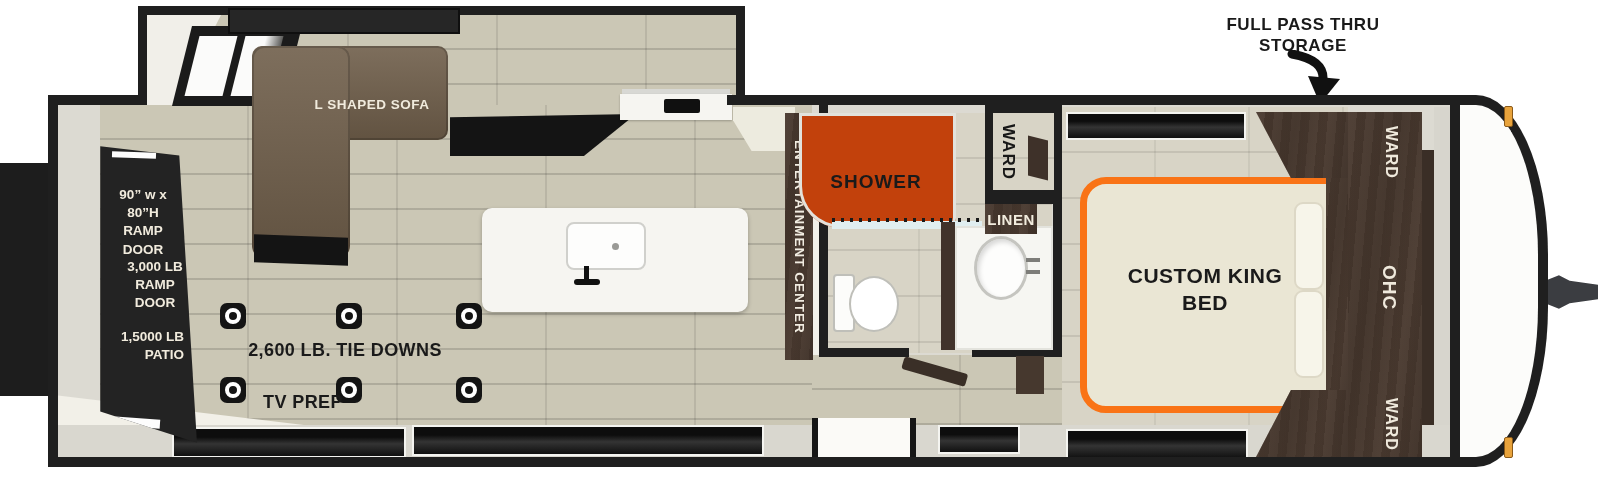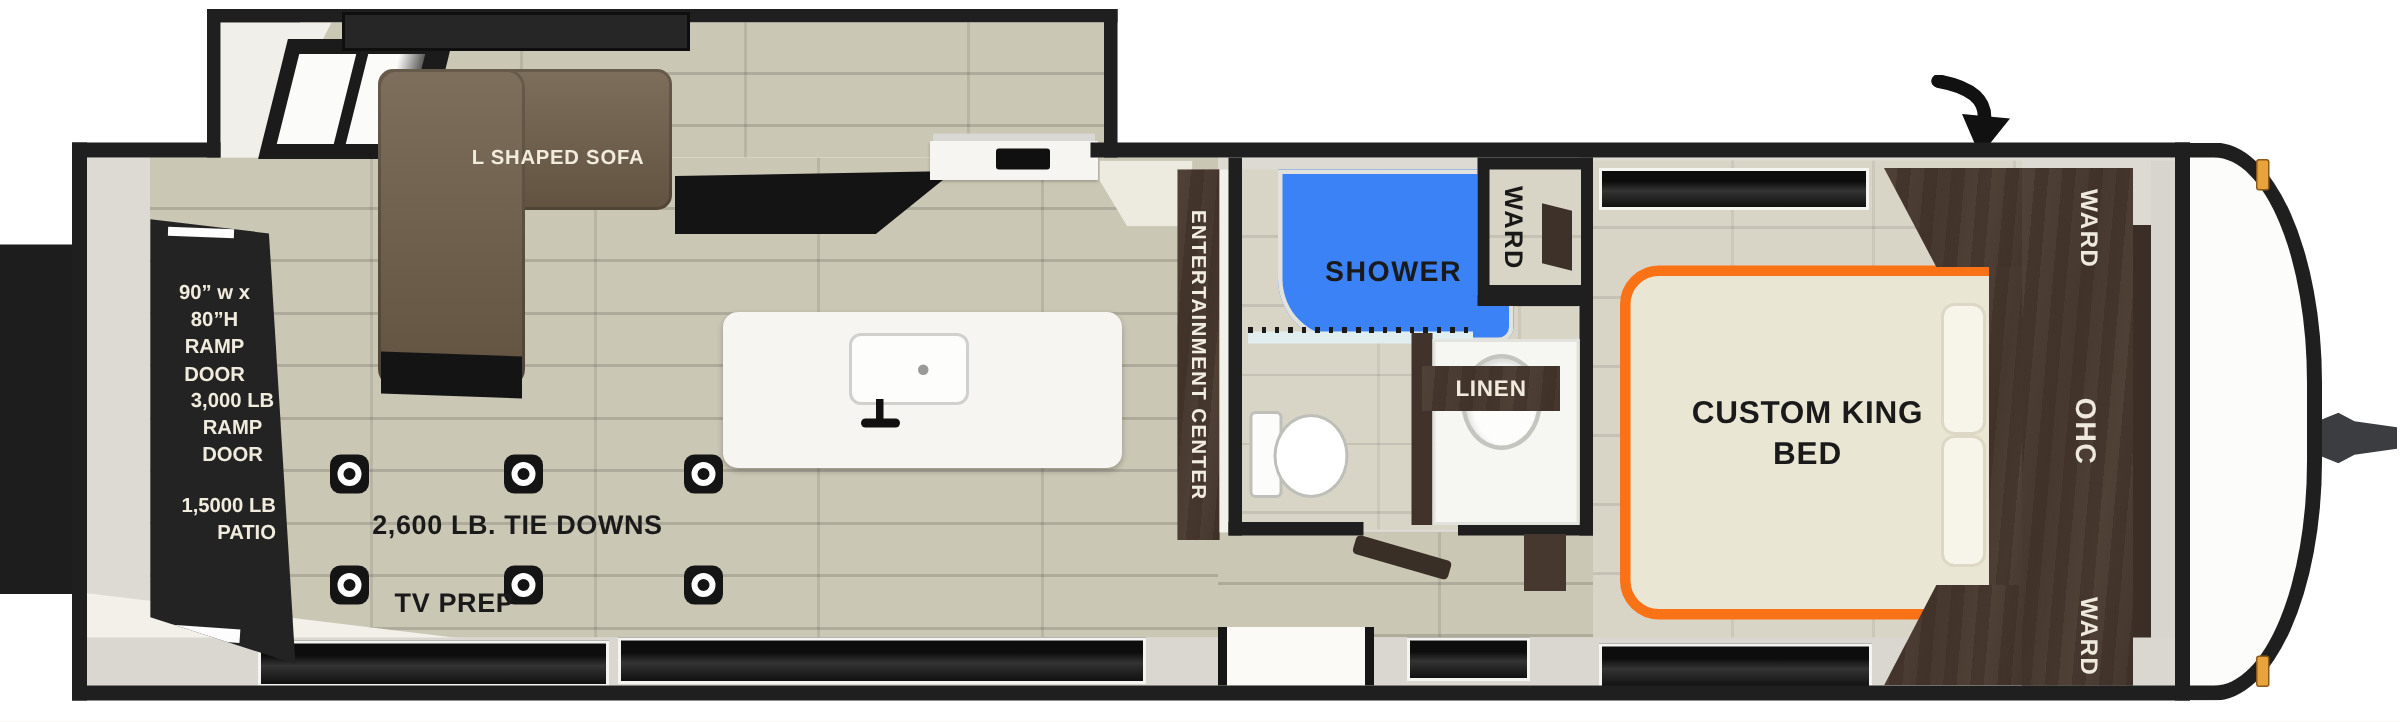--- a/index.html
+++ b/index.html
@@ -30,20 +30,24 @@
   .pillow{background:#f7f5ea;border:2px solid #ddd8c6;border-radius:9px;}
   .sofaBrown{background:var(--sofa,#6f5e4a);
      background-image:linear-gradient(180deg, rgba(255,255,255,.10), rgba(0,0,0,.12));
      box-shadow:inset 0 0 0 2px rgba(0,0,0,.18);}
 </style>
 </head>
 <body>
 
 <div class="scene">
 
+  <div class="abs lbl" style="left:1198px;top:14px;width:210px;font-size:17px;letter-spacing:.6px;line-height:1.25;">
+    <div>FULL PASS THRU</div>
+    <div>STORAGE</div>
+  </div>
   <svg class="abs" style="left:1282px;top:50px;" width="62" height="56" viewBox="0 0 62 56">
     <path d="M10 4 C32 8 42 16 41 30" fill="none" stroke="#111" stroke-width="9" stroke-linecap="round"></path>
     <polygon points="26,26 58,29 38,54" fill="#111"></polygon>
   </svg>
 
   <div class="abs" style="left:0;top:163px;width:48px;height:233px;background:#1d1d1d;"></div>
 
   <div class="abs" style="left:1535px;top:272px;width:63px;height:40px;background:#3b3d41;
        clip-path:polygon(0 32%,38% 8%,55% 22%,100% 32%,100% 68%,55% 78%,38% 92%,0 68%);"></div>
 
@@ -95,40 +99,40 @@
   <div class="abs" style="left:574px;top:279px;width:26px;height:6px;background:#111;border-radius:3px;"></div>
 
   <div class="abs vtext darkwood" style="left:785px;top:113px;width:28px;height:247px;font-size:13.5px;color:#f1ece1;">ENTERTAINMENT CENTER</div>
   <div class="abs" style="left:813px;top:113px;width:6px;height:242px;background:#f2f1ea;"></div>
 
   <div class="abs wall" style="left:819px;top:105px;width:9px;height:252px;"></div>
   <div class="abs wall" style="left:819px;top:348px;width:90px;height:9px;"></div>
   <div class="abs wall" style="left:972px;top:348px;width:90px;height:9px;"></div>
   <div class="abs wall" style="left:1053px;top:105px;width:9px;height:252px;"></div>
 
-  <div class="abs" style="left:852px;top:113px;width:157px;height:115px;background:#3b82f6;border-radius:0 0 10px 42px;box-shadow:inset 0 0 0 3px #e2e2dc;">
+  <div class="abs" style="left:799px;top:113px;width:157px;height:115px;background:#c2410c;border-radius:0 0 10px 42px;box-shadow:inset 0 0 0 3px #e2e2dc;">
     <div class="lbl" style="position:absolute;left:12px;top:58px;width:130px;font-size:19px;letter-spacing:1px;">SHOWER</div>
   </div>
   <div class="abs" style="left:832px;top:221px;width:150px;height:8px;background:#e0eef0;"></div>
   <div class="abs" style="left:832px;top:218px;width:150px;height:4px;background-image:repeating-linear-gradient(90deg,#1a1a1a 0 3px,transparent 3px 9px);"></div>
 
   <div class="abs" style="left:833px;top:274px;width:18px;height:54px;background:#fcfcfa;border:2px solid #bfbfb9;border-radius:4px;"></div>
   <div class="abs" style="left:849px;top:276px;width:46px;height:52px;background:#ffffff;border:2px solid #bfbfb9;border-radius:50%;"></div>
 
   <div class="abs" style="left:941px;top:222px;width:14px;height:128px;background:#41332b;"></div>
   <div class="abs" style="left:955px;top:226px;width:98px;height:124px;background:#f6f6f2;box-shadow:inset 0 0 0 2px #e3e3dd;"></div>
   <div class="abs" style="left:974px;top:236px;width:48px;height:58px;background:#fdfdfc;border:3px solid #c5c5c0;border-radius:50%;box-shadow:inset 2px 3px 5px rgba(0,0,0,.15);"></div>
   <div class="abs" style="left:1026px;top:258px;width:14px;height:4px;background:#7d7d79;"></div>
   <div class="abs" style="left:1026px;top:270px;width:14px;height:4px;background:#7d7d79;"></div>
 
   <div class="abs tile" style="left:985px;top:105px;width:77px;height:93px;border:8px solid var(--wall,#1f1f1f);box-sizing:border-box;"></div>
   <div class="abs" style="left:1028px;top:138px;width:20px;height:40px;background:#3e3129;transform:skewY(14deg);"></div>
   <div class="abs vtext" style="left:996px;top:115px;width:24px;height:74px;font-size:17px;color:#181818;">WARD</div>
   <div class="abs wall" style="left:985px;top:197px;width:77px;height:7px;"></div>
-  <div class="abs darkwood" style="left:948px;top:204px;width:92px;height:30px;display:flex;align-items:center;justify-content:center;margin-top:40px;">
+  <div class="abs darkwood" style="left:985px;top:204px;width:52px;height:30px;display:flex;align-items:center;justify-content:center;">
     <div class="wlbl" style="font-size:15px;letter-spacing:.5px;">LINEN</div>
   </div>
 
   <div class="abs" style="left:903px;top:356px;width:66px;height:13px;background:#3a2f27;transform:rotate(16deg);transform-origin:left center;border-radius:3px;"></div>
   <div class="abs" style="left:1016px;top:356px;width:28px;height:38px;background:#46382e;"></div>
 
   <div class="abs" style="left:1080px;top:177px;width:246px;height:222px;background:#eae6d4;border:7px solid #f97316;border-radius:26px 0 0 26px;">
     <div class="lbl pre" style="position:absolute;left:18px;top:78px;width:200px;font-size:21px;line-height:1.3;letter-spacing:.5px;">CUSTOM KING
 BED</div>
   </div>

